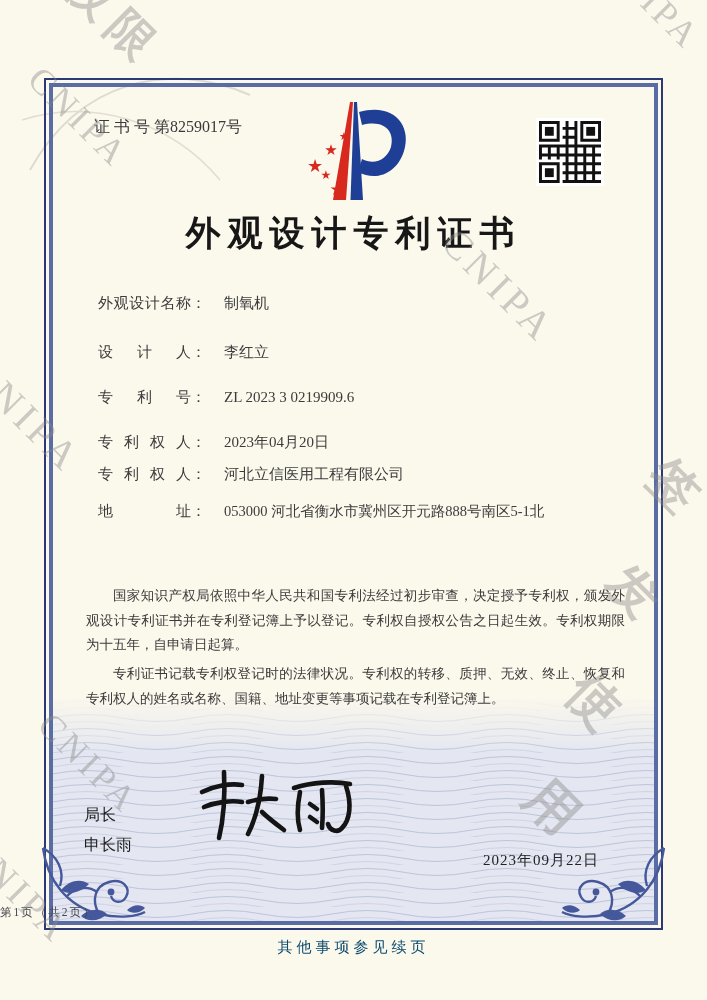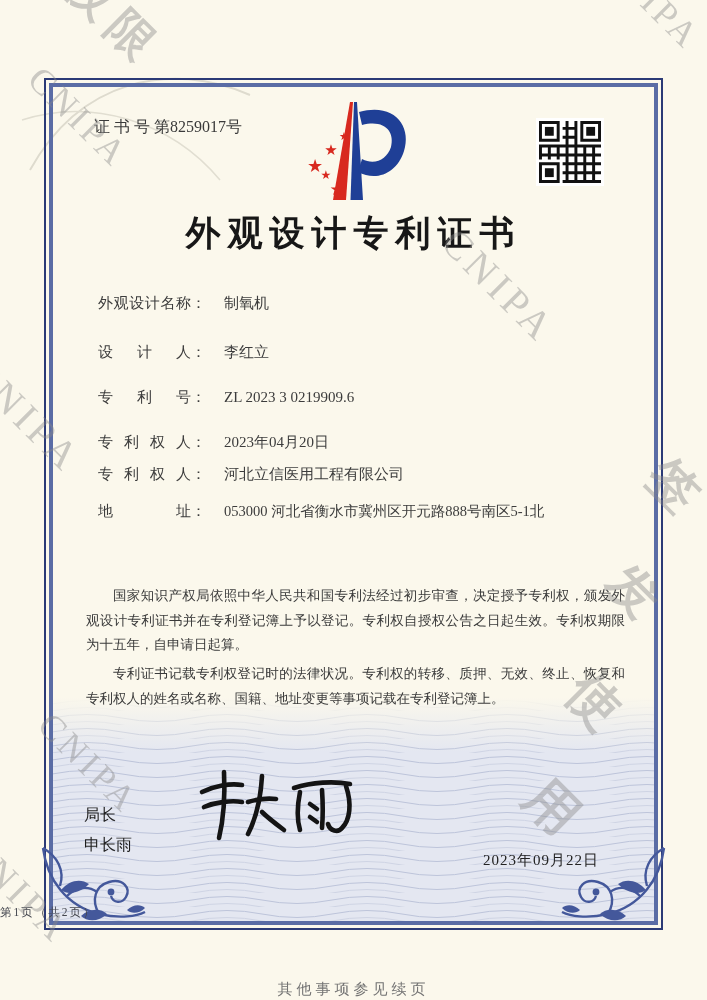--- a/index.html
+++ b/index.html
@@ -46,22 +46,22 @@
   .paras p{margin:0 0 4px 0;text-indent:2em;}
   
   .director{position:absolute;left:84px;top:800px;z-index:10;
     font-family:"Liberation Sans","DejaVu Sans",sans-serif;
     font-size:16px;color:#1d1d1d;line-height:1.85;}
   .signature{position:absolute;left:192px;top:762px;z-index:10;}
   .issue-date{position:absolute;left:483px;top:851px;z-index:10;font-size:15px;
     letter-spacing:1px;color:#222;}
   .page-info{position:absolute;left:0;top:905px;width:707px;text-align:left;z-index:10;
     font-size:11.5px;color:#44464e;letter-spacing:2px;}
-  .footer-note{position:absolute;left:0;top:980px;width:707px;text-align:center;z-index:10;
-    font-size:15px;letter-spacing:4px;color:#737373;}
+  .footer-note{position:absolute;left:0;top:938px;width:707px;text-align:center;z-index:10;
+    font-size:15px;letter-spacing:4px;color:#0c4a6e;}
   
   .flourish{position:absolute;z-index:6;}
   .flourish.bl{left:37px;top:830px;}
   .flourish.br{right:37px;top:830px;transform:scaleX(-1);}
   
   .wm{position:absolute;z-index:30;pointer-events:none;color:#8a8a8a;opacity:.42;
     transform:rotate(45deg);font-weight:600;}
   .wm.cn{font-weight:500;}
   .wm1{left:58px;top:-12px;font-size:46px;letter-spacing:10px;}
   .wm2{left:16px;top:96px;font-size:36px;letter-spacing:4px;}

